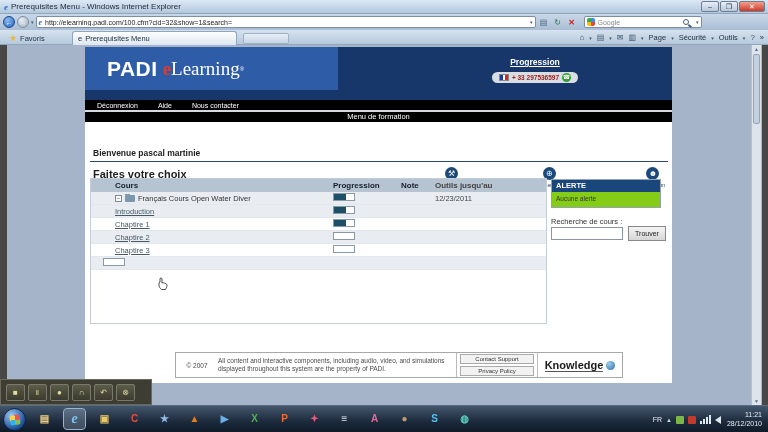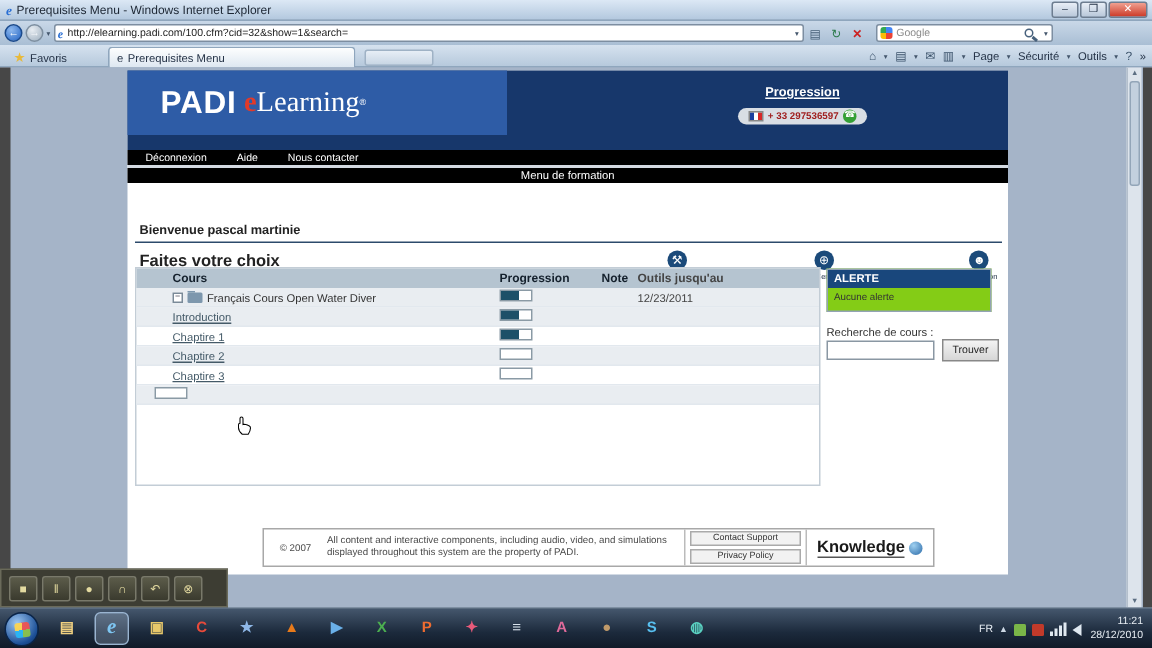--- a/index.html
+++ b/index.html
@@ -87,21 +87,21 @@
   .welcome { position:absolute; left:8px; top:101px; font-size:8.5px; font-weight:bold; color:#222; }
   .divider { position:absolute; left:5px; top:114px; width:578px; height:1px; background:#2c4a6b; }
   .choose { position:absolute; left:8px; top:121px; font-size:11px; font-weight:bold; color:#222; }
 
   .ctable { position:absolute; left:5px; top:131px; width:457px; height:146px; border:1px solid #c3cdd6; background:#fff; }
   .thead { display:flex; height:13px; background:#b5c4d0; font-size:8px; font-weight:bold; color:#14202c; align-items:center; }
   .trow { display:flex; height:13px; align-items:center; font-size:7.5px; border-bottom:1px solid #e2e8ee; }
   .trow.gray { background:#e9edf1; }
   .cc { width:230px; padding-left:24px; display:flex; align-items:center; gap:3px; overflow:hidden; }
   .cp { width:80px; padding-left:12px; }
-  .cn { width:24px; }
+  .cn { width:34px; }
   .cv { width:103px; color:#444; }
   .thead .cp { padding-left:12px; } 
   .expander { width:7px; height:7px; border:1px solid #7a8a98; font-size:6px; line-height:5px; text-align:center; color:#334; background:#fff; }
   .folder { width:10px; height:7px; background:#7d97ad; border-radius:1px; position:relative; }
   .folder::before { content:""; position:absolute; top:-2px; left:0; width:5px; height:2px; background:#7d97ad; border-radius:1px 1px 0 0; }
   .course-parent { color:#333; }
   .course-link { color:#445a68; text-decoration:underline; cursor:pointer; }
   .trow .indent { padding-left:24px; }
   .pbar { display:inline-block; width:22px; height:8px; background:#fff; border:1px solid #8a9aa5; }
   .pfill { display:block; height:100%; background:#1d5068; }

